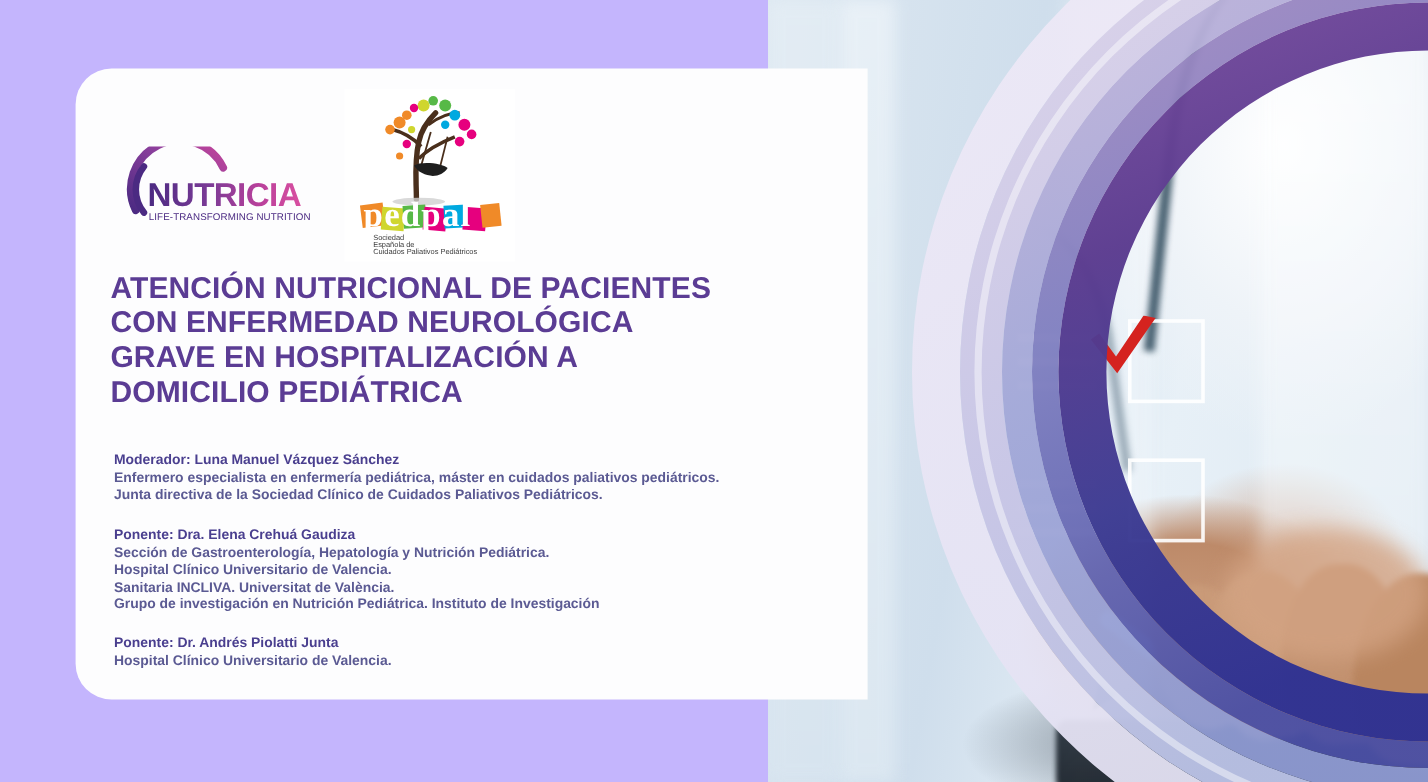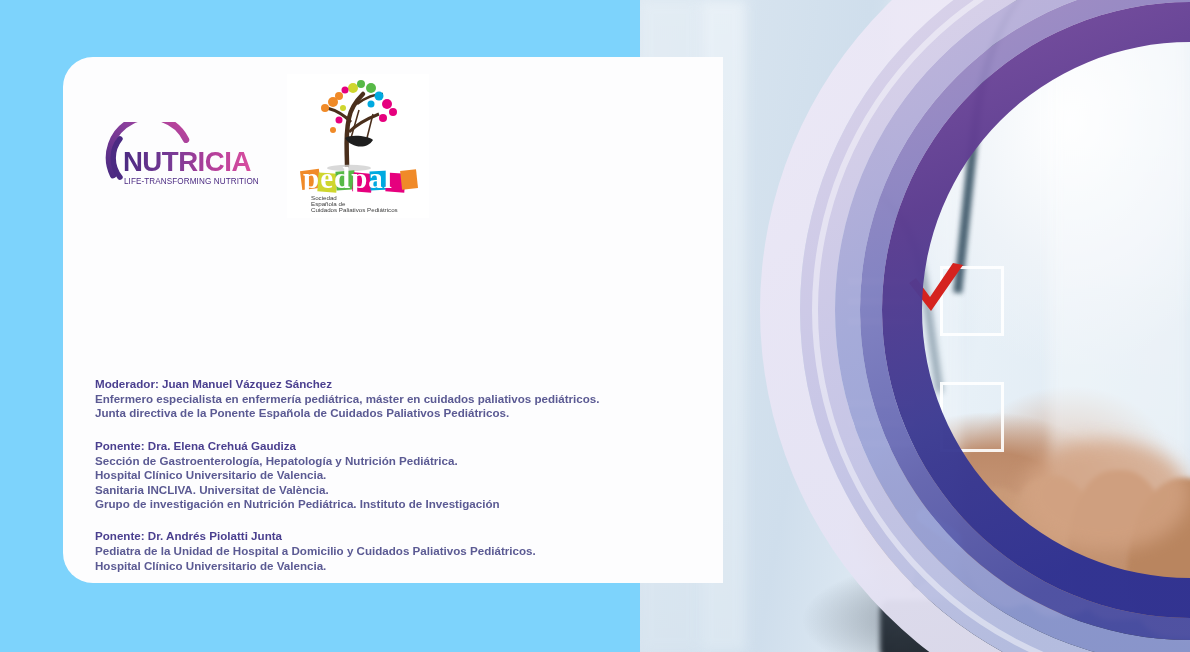--- a/index.html
+++ b/index.html
@@ -5,21 +5,21 @@
   html,body{margin:0;padding:0;}
   body{
     width:1190px;height:652px;
     background:#e8e6f3;
     font-family:"Liberation Sans", sans-serif;
     overflow:hidden;
   }
   .poster{
     position:relative;
     width:1190px;height:652px;
-    background:#7dd3fc;
+    background:#c4b5fd;
     overflow:hidden;
   }
 
   
   .photo-wrap{
     position:absolute;
     left:640px;top:0;width:550px;height:652px;
     overflow:hidden;
   }
   .photo{
@@ -307,38 +307,43 @@
         <rect x="99" y="99" width="19" height="19" fill="#e6007e" transform="rotate(4 108 108)"></rect>
         <rect x="114" y="96" width="16" height="19" fill="#f08a28" transform="rotate(-6 122 105)"></rect>
       </g>
       <text x="16" y="114" font-family="'Liberation Serif',serif" font-size="29" font-weight="bold" fill="#ffffff" letter-spacing="1">pedpal</text>
       <text x="24" y="126" font-family="'Liberation Sans',sans-serif" font-size="6.2" fill="#3b3b3b">Sociedad</text>
       <text x="24" y="132" font-family="'Liberation Sans',sans-serif" font-size="6.2" fill="#3b3b3b">Española de</text>
       <text x="24" y="138" font-family="'Liberation Sans',sans-serif" font-size="6.2" fill="#3b3b3b">Cuidados Paliativos Pediátricos</text>
     </svg>
   </div>
 
+  <div class="headline">
+    <div>ATENCIÓN NUTRICIONAL DE PACIENTES</div>
+    <div>CON ENFERMEDAD NEUROLÓGICA</div>
+    <div>GRAVE EN HOSPITALIZACIÓN A</div>
+    <div>DOMICILIO PEDIÁTRICA</div>
+  </div>
 
   <div class="people">
 
     <div class="person">
-      <p class="person-role">Moderador: Juan Manuel Vázquez Sánchez</p>
+      <p class="person-role">Moderador: Luna Manuel Vázquez Sánchez</p>
       <p class="person-line">Enfermero especialista en enfermería pediátrica, máster en cuidados paliativos pediátricos.</p>
-      <p class="person-line">Junta directiva de la Ponente Española de Cuidados Paliativos Pediátricos.</p>
+      <p class="person-line">Junta directiva de la Sociedad Clínico de Cuidados Paliativos Pediátricos.</p>
     </div>
 
     <div class="person">
       <p class="person-role">Ponente: Dra. Elena Crehuá Gaudiza</p>
       <p class="person-line">Sección de Gastroenterología, Hepatología y Nutrición Pediátrica.</p>
       <p class="person-line">Hospital Clínico Universitario de Valencia.</p>
       <p class="person-line">Sanitaria INCLIVA. Universitat de València.</p>
       <p class="person-line">Grupo de investigación en Nutrición Pediátrica. Instituto de Investigación</p>
     </div>
 
     <div class="person">
       <p class="person-role">Ponente: Dr. Andrés Piolatti Junta</p>
-      <p class="person-line">Pediatra de la Unidad de Hospital a Domicilio y Cuidados Paliativos Pediátricos.</p>
       <p class="person-line">Hospital Clínico Universitario de Valencia.</p>
     </div>
 
   </div>
 
 </div>
 
 </body></html>

